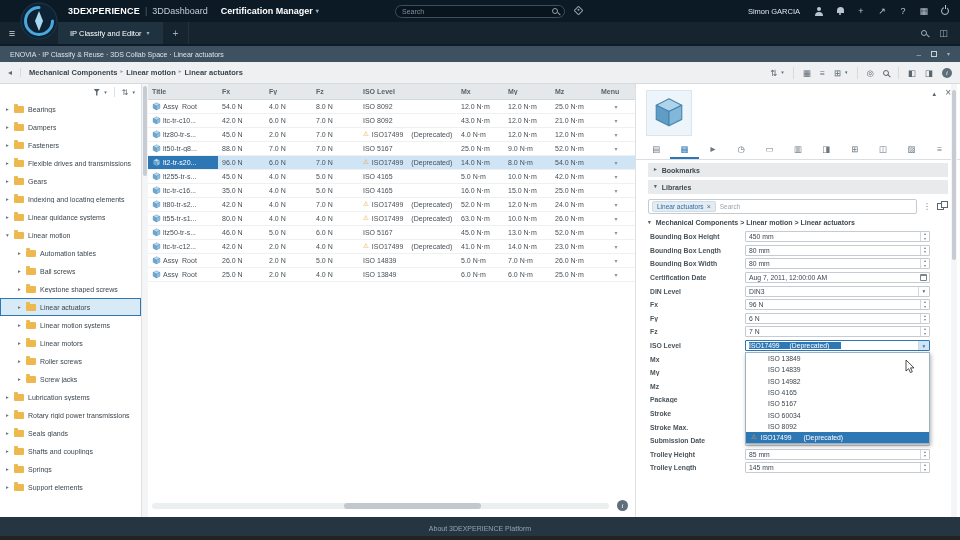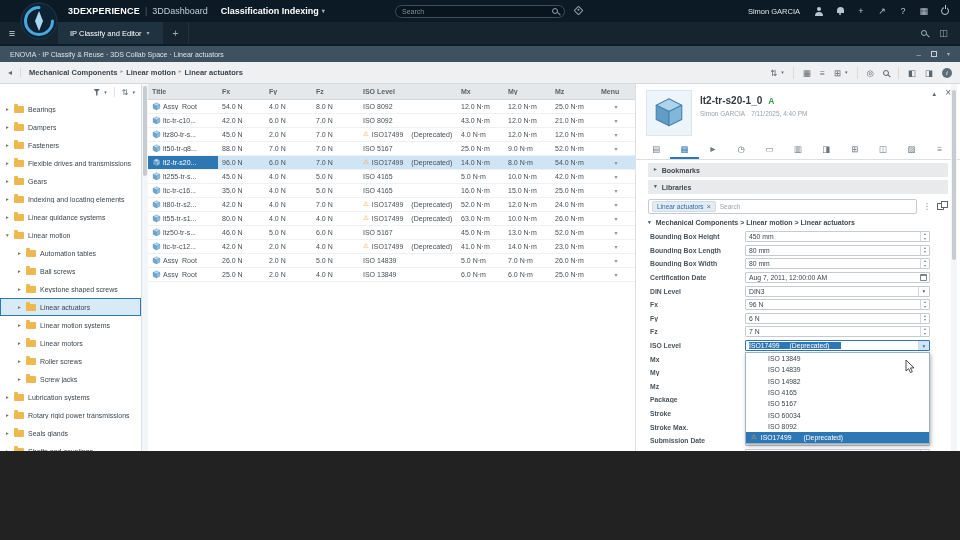--- a/index.html
+++ b/index.html
@@ -1,17 +1,17 @@
 <!DOCTYPE html>
 <html><head>
 <meta charset="utf-8">
 <style>
   *{margin:0;padding:0;box-sizing:border-box}
   body{background:#222}
-  .screen{position:relative;width:960px;height:451px;overflow:hidden;background:#fff;
+  .screen{position:relative;width:960px;height:536px;overflow:hidden;background:#fff;
     font-family:"Liberation Sans",sans-serif;margin:0 auto}
 
   
   .topbar{height:22px;background:#0c1a26;display:flex;align-items:center;color:#fff;padding:0 10px;position:relative;z-index:5}
   .logo{position:absolute;left:20px;top:2px;width:38px;height:38px;z-index:20;border-radius:50%}
   .brand{margin-left:58px;display:flex;align-items:center;gap:5px;font-size:9px;white-space:nowrap}
   .b1{font-weight:bold;letter-spacing:.2px}
   .bsep{color:#4e6372}
   .b2{color:#c2cdd5}
   .b3{margin-left:8px;font-weight:bold;display:flex;gap:3px;align-items:center}
@@ -171,21 +171,21 @@
         <circle cx="19" cy="19" r="18" fill="none" stroke="#1b3a52" stroke-width="1"></circle>
         <path d="M19 5.5 A13.5 13.5 0 1 0 32.5 19" fill="none" stroke="#4aa8dd" stroke-width="3" stroke-linecap="round"></path>
         <path d="M19 9 L23 19 L19 29 L15 19 Z" fill="#a8d8f0"></path>
       </svg>
     </div>
     <div class="brand">
       <span class="b1">3DEXPERIENCE</span>
       <span class="bsep">|</span>
       <span class="b2">3DDashboard</span>
       <span class="b3">
-        <span>Classification Indexing</span>
+        <span>Certification Manager</span>
         <span class="car">▾</span>
       </span>
     </div>
     <div class="searchwrap">
       <input class="search" placeholder="Search" style="">
       <span class="mag"></span>
     </div>
     <span class="tagic"></span>
     <div class="tright">
       <span class="uname">Simon GARCIA</span>
@@ -734,30 +734,20 @@
     <aside class="panel">
       <span class="p-collapse">▴</span>
       <span class="p-close">×</span>
       <div class="phead">
         <div class="pthumb">
           <svg width="34" height="34" viewBox="0 0 24 24">
             <path d="M12 2 21 6.5 12 11 3 6.5Z" fill="#aed4ec" stroke="#4a86ad" stroke-width=".8" stroke-linejoin="round"></path>
             <path d="M3 6.5 12 11 12 21 3 16.5Z" fill="#5f9dc6" stroke="#4a86ad" stroke-width=".8" stroke-linejoin="round"></path>
             <path d="M21 6.5 12 11 12 21 21 16.5Z" fill="#82b7da" stroke="#4a86ad" stroke-width=".8" stroke-linejoin="round"></path>
           </svg>
-        </div>
-        <div class="pmeta">
-          <div>
-            <span class="ptitle">lt2-tr-s20-1_0</span>
-            <span class="prev">A</span>
-          </div>
-          <div class="psub">
-            <span>Simon GARCIA</span>
-            <span>7/11/2025, 4:40 PM</span>
-          </div>
         </div>
       </div>
       <div class="ptabs">
 
           <span class="ptab">▤</span>
 
           <span class="ptab active">▦</span>
 
           <span class="ptab">►</span>
 

